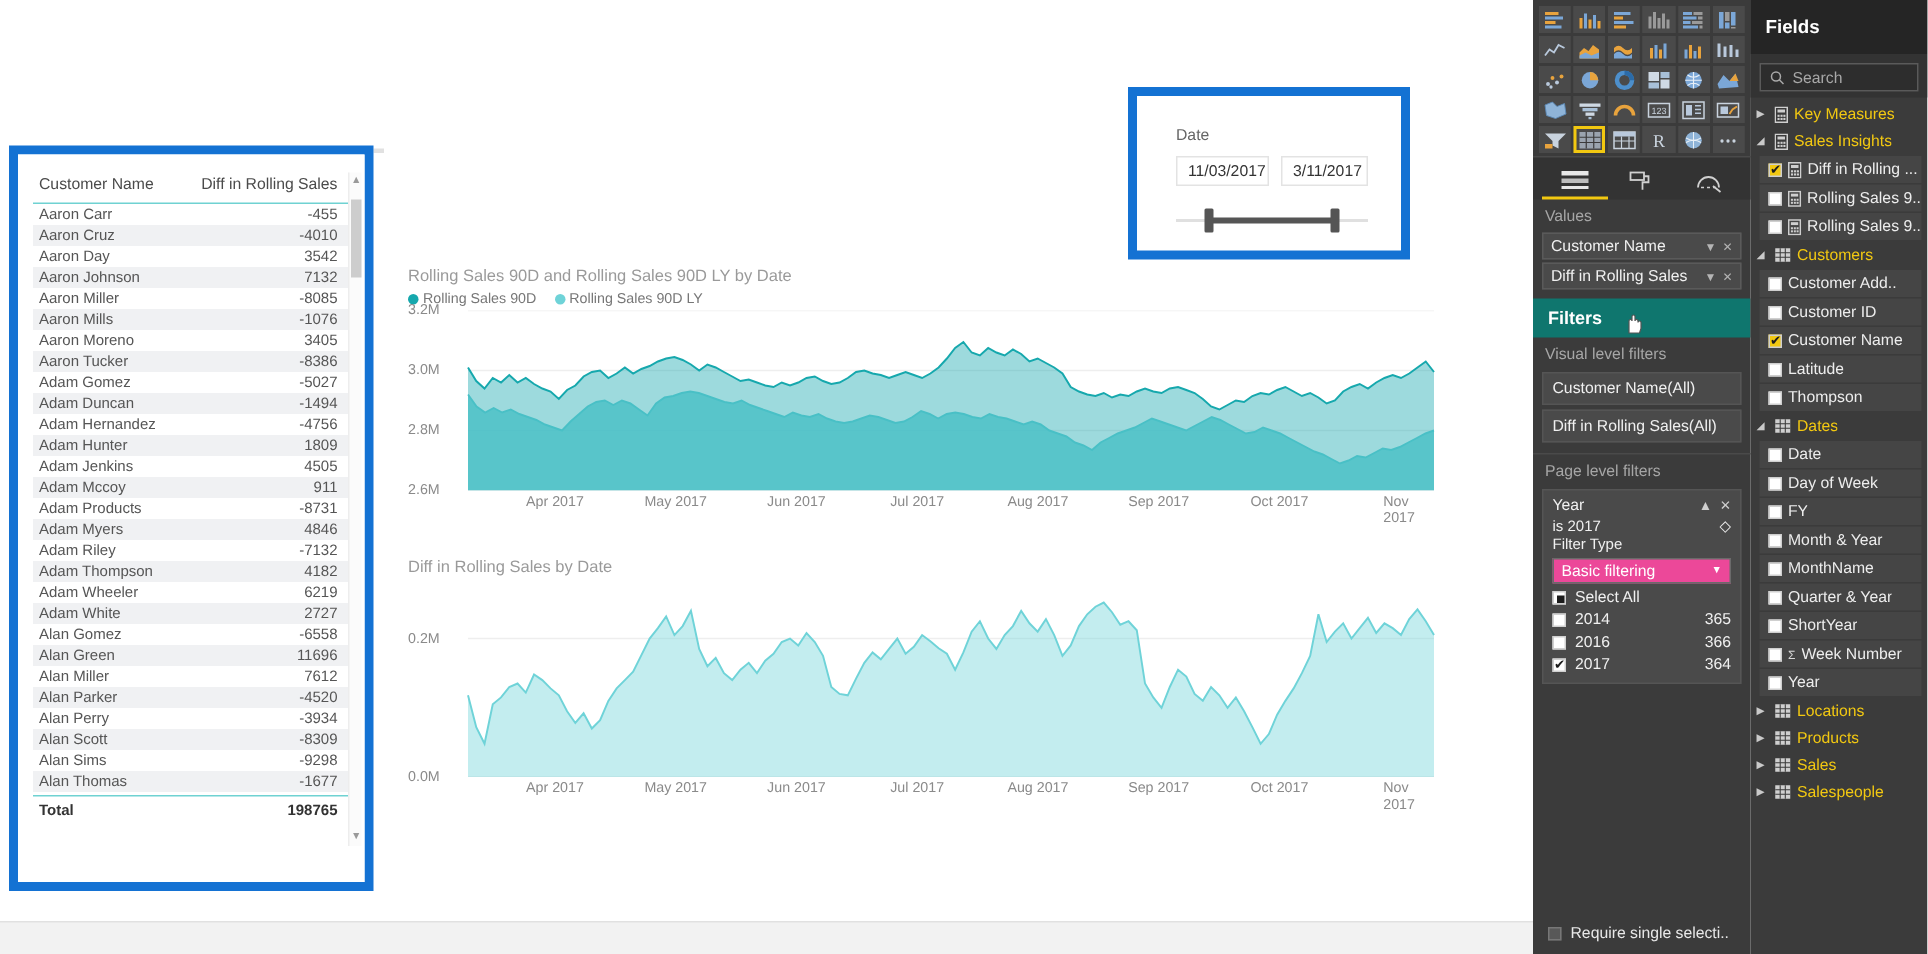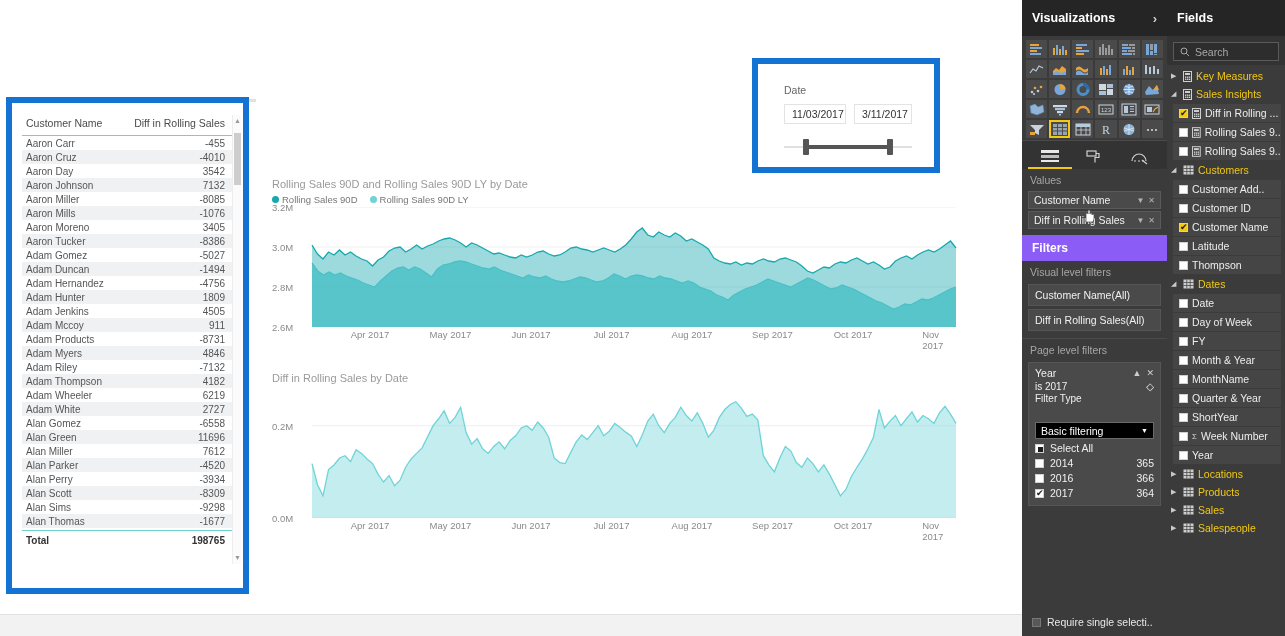--- a/index.html
+++ b/index.html
@@ -162,38 +162,38 @@
   .field-pill {
     background: #4a4a4a; margin: 2px 6px; height: 18px;
     display: flex; align-items: center; padding: 0 5px;
     font-size: 10.5px; color: #f0f0f0;
     border: 1px solid #5a5a5a;
   }
   .field-pill .nm { flex: 1; overflow: hidden; white-space: nowrap; }
   .field-pill .ic { color: #b5b5b5; font-size: 8px; margin-left: 4px; }
 
   .filters-header {
-    height: 26px; background: #8b5cf6; display: flex; align-items: center;
+    height: 26px; background: #0f766e; display: flex; align-items: center;
     padding: 0 10px; font-size: 12px; font-weight: bold; color: #fff;
     margin-top: 6px;
   }
   .fblock { padding-bottom: 4px; border-bottom: 1px solid #4a4a4a; }
   .filter-card {
     background: #4a4a4a; margin: 3px 6px; padding: 4px 6px;
     font-size: 10.5px; color: #f0f0f0; border: 1px solid #555;
   }
   .filter-card.exp { padding-bottom: 6px; }
   .fc-row { display: flex; align-items: center; }
   .fc-row .nm { flex: 1; }
   .fc-row .ic { color: #cfcfcf; font-size: 9px; margin-left: 5px; }
   .fc-sub { display: flex; align-items: center; margin-top: 2px; font-size: 10px; }
   .fc-sub .nm { flex: 1; }
   .fc-lbl { font-size: 10px; margin-top: 1px; }
   .fselect {
-    background: #000000; border: 1px solid #6a6a6a; margin-top: 18px;
+    background: #ec4899; border: 1px solid #6a6a6a; margin-top: 3px;
     height: 17px; display: flex; align-items: center; padding: 0 5px;
     font-size: 10.5px; color: #fff;
   }
   .fselect .nm { flex: 1; }
   .fitem {
     display: flex; align-items: center; gap: 6px; margin-top: 3px;
     font-size: 10.5px; color: #f0f0f0;
   }
   .cbx {
     width: 9px; height: 9px; background: #fff; border: 1px solid #d0d0d0;
@@ -477,24 +477,20 @@
           <span class="xtick" style="left: 71.5%;">Sep 2017</span>
           <span class="xtick" style="left: 84%;">Oct 2017</span>
           <span class="xtick" style="left: 96.5%;">Nov 2017</span>
         </div>
     </div>
 
   </div>
   <div class="canvas-bottom"></div>
 
   <div class="vizpane">
-    <div class="pane-header">
-      <span>Visualizations</span>
-      <span class="chev">›</span>
-    </div>
 
     <div class="viz-grid" id="viz-grid">
         <div class="viz-ico">
           <svg width="16" height="13" viewBox="0 0 16 13">
             <rect x="1" y="1" width="9" height="2" fill="#e8a33d"></rect>
             <rect x="1" y="4" width="12" height="2" fill="#7ba7d7"></rect>
             <rect x="1" y="7" width="7" height="2" fill="#e8a33d"></rect>
             <rect x="1" y="10" width="11" height="2" fill="#7ba7d7"></rect>
           </svg>
         </div>

